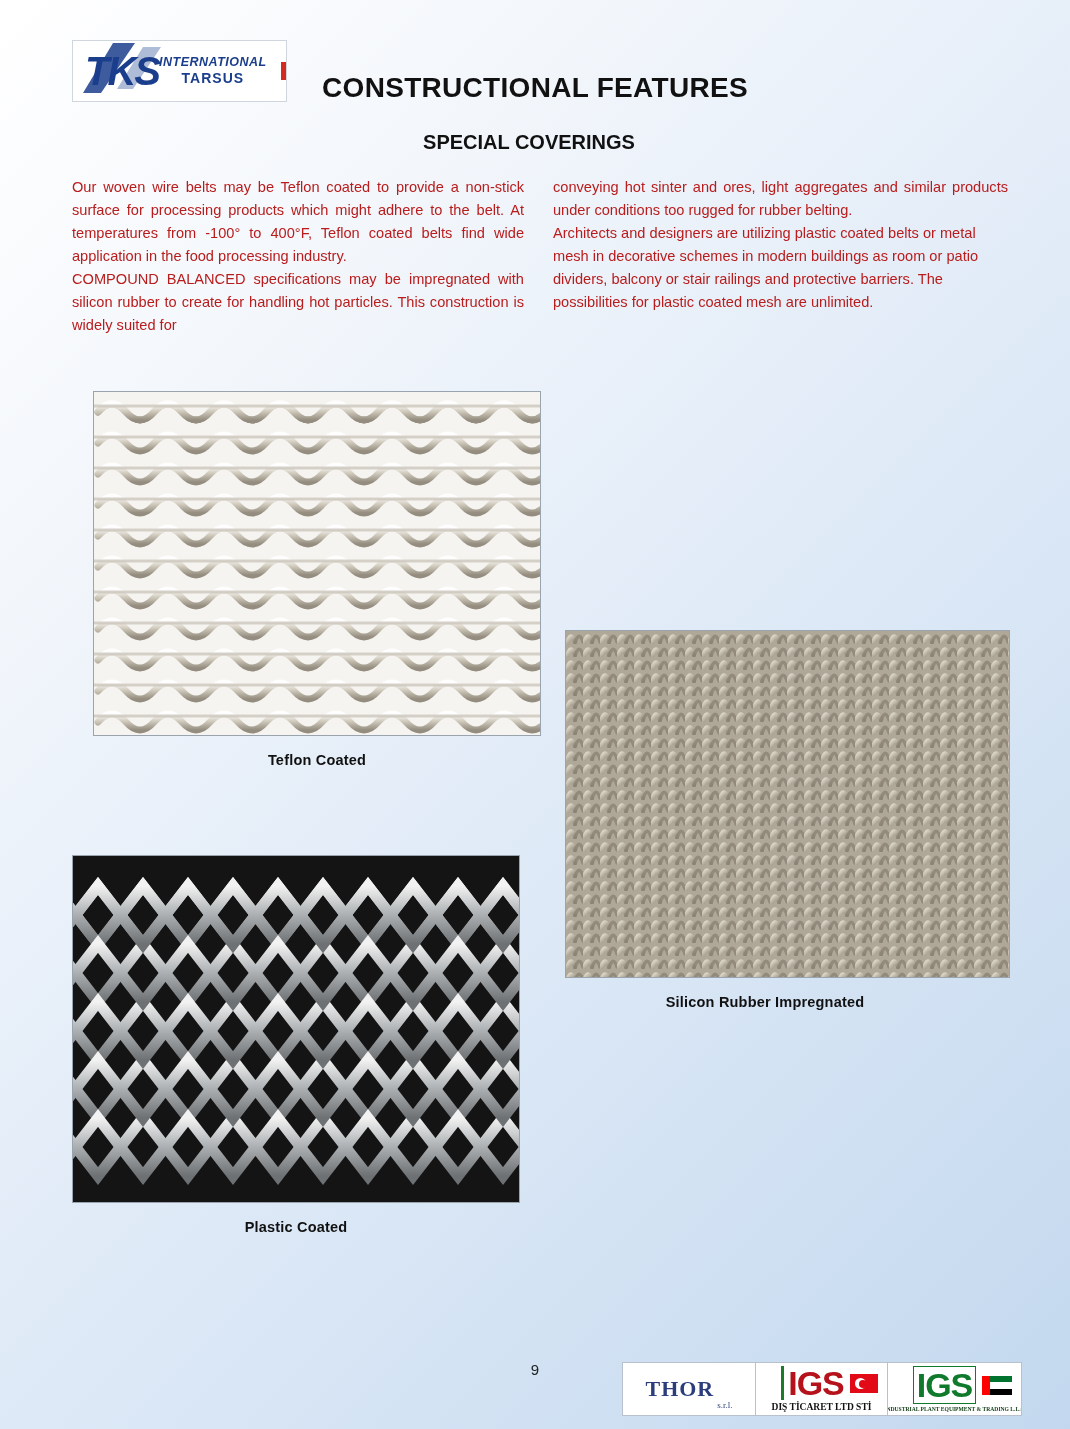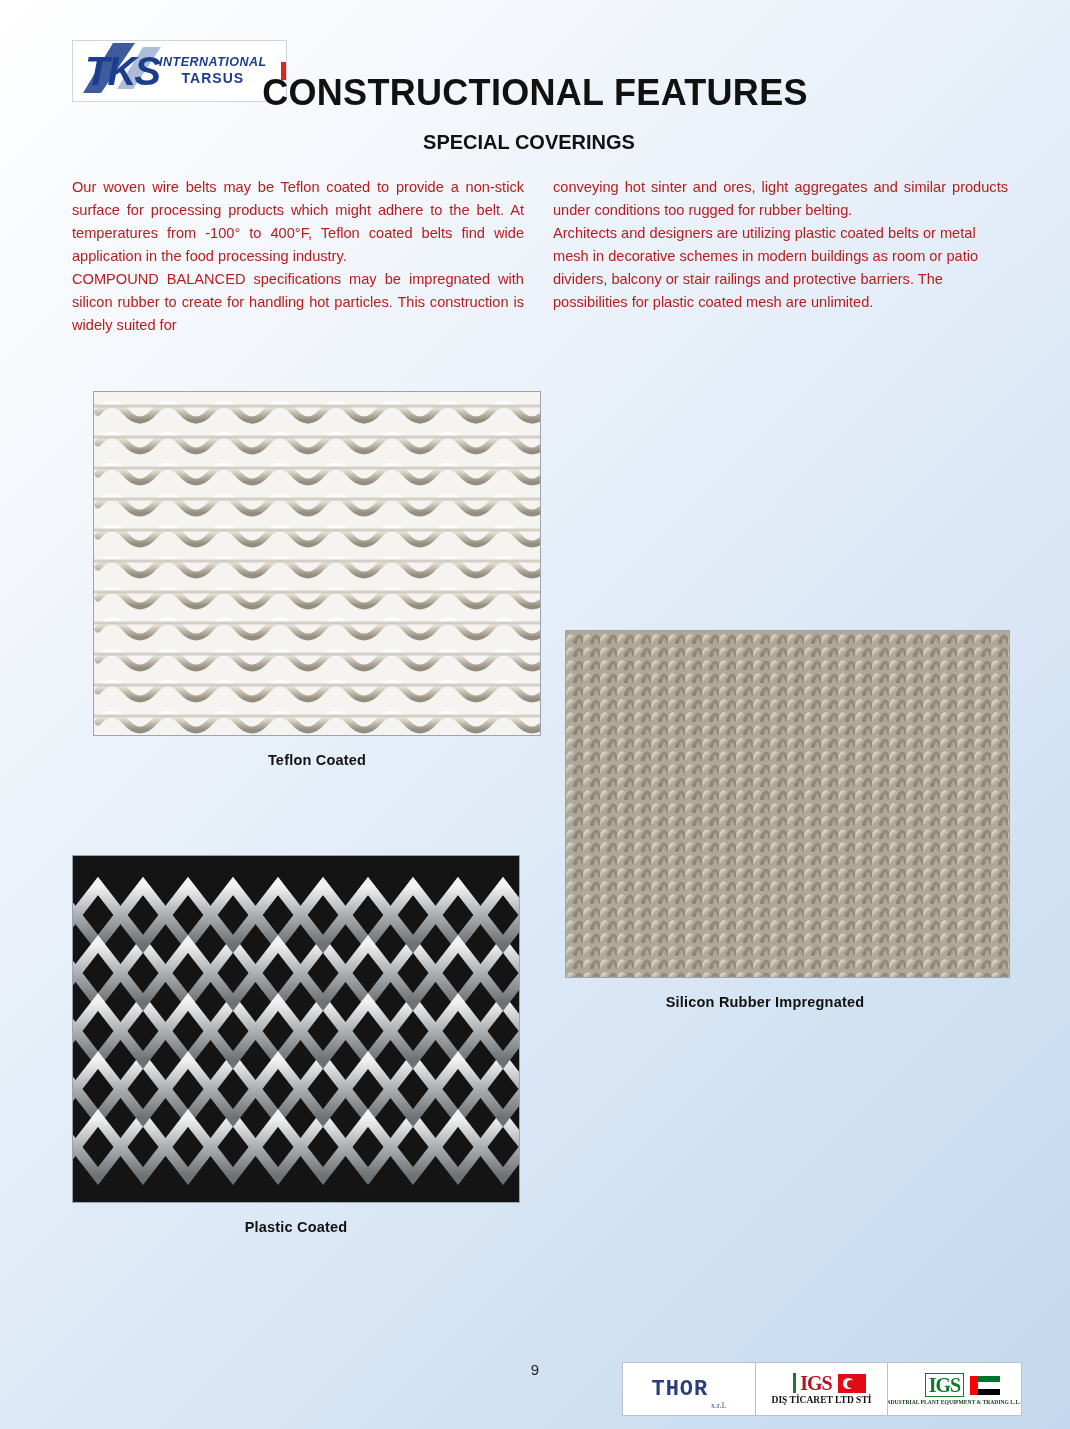--- a/index.html
+++ b/index.html
@@ -88,21 +88,21 @@
   .logo-flag::after {
     left: 7px; top: 7px; width: 12px; height: 4px;
   }
 
   h1.main-title {
     position: absolute;
     left: 0;
     right: 0;
     top: 72px;
     text-align: center;
-    font-size: 36px;
+    font-size: 28px;
     font-weight: bold;
     color: #111111;
     letter-spacing: 0.3px;
     margin: 0;
   }
   h2.sub-title {
     position: absolute;
     left: 0;
     right: 12px;
     top: 131px;
@@ -176,40 +176,40 @@
     box-sizing: border-box;
     display: flex;
     align-items: center;
     justify-content: center;
     overflow: hidden;
   }
   .flogo.thor { width: 134px; }
   .flogo.igs1 { width: 132px; border-left: none; }
   .flogo.igs2 { width: 134px; border-left: none; }
   .thor-text {
-    font-family: Liberation Mono, monospace;
+    font-family: Liberation Serif, serif;
     font-weight: bold;
     font-size: 22px;
     color: #2b3d7b;
     letter-spacing: 1px;
   }
   .thor-small {
     font-family: "Liberation Serif", serif;
     font-size: 9px;
     color: #2b3d7b;
     margin-left: 3px;
     align-self: flex-end;
     margin-bottom: 5px;
   }
   .igs-wrap { display:flex; flex-direction: column; align-items:center; justify-content:center; width:100%; height:100%; }
   .igs-row { display:flex; align-items:center; justify-content:center; width:100%; }
   .igs-mark {
-    font-family: Liberation Serif, serif;
-    font-weight: bold;
-    font-size: 20px;
+    font-family: Liberation Sans, sans-serif;
+    font-weight: bold;
+    font-size: 34px;
     color: #b5121b;
     line-height: 1;
     border-left: 3px solid #1b7a2e;
     padding-left: 4px;
     letter-spacing: -1px;
     margin-left: 16px;
   }
   .igs-mark.green { color: #0f7a2b; border-left-color:#0f7a2b; }
   .igs-sub {
     font-family: "Liberation Serif", serif;

